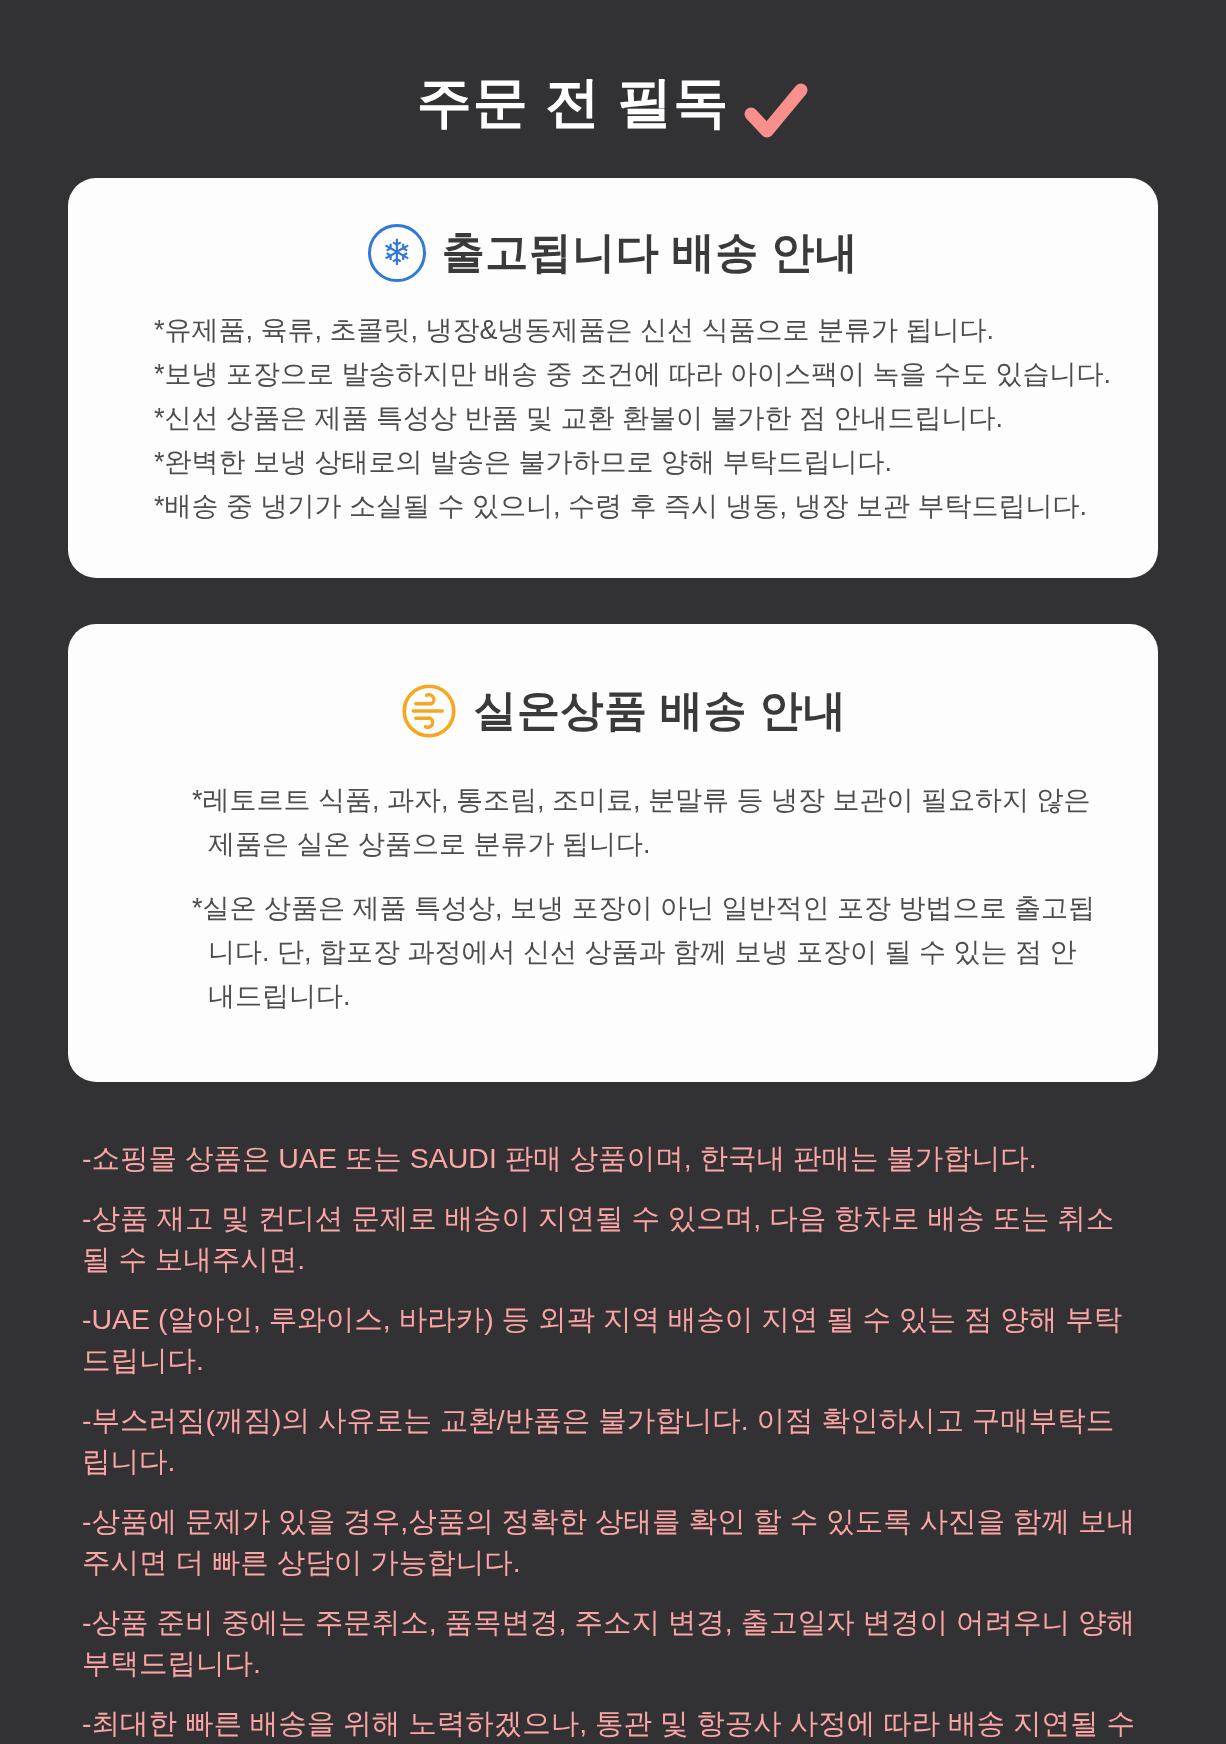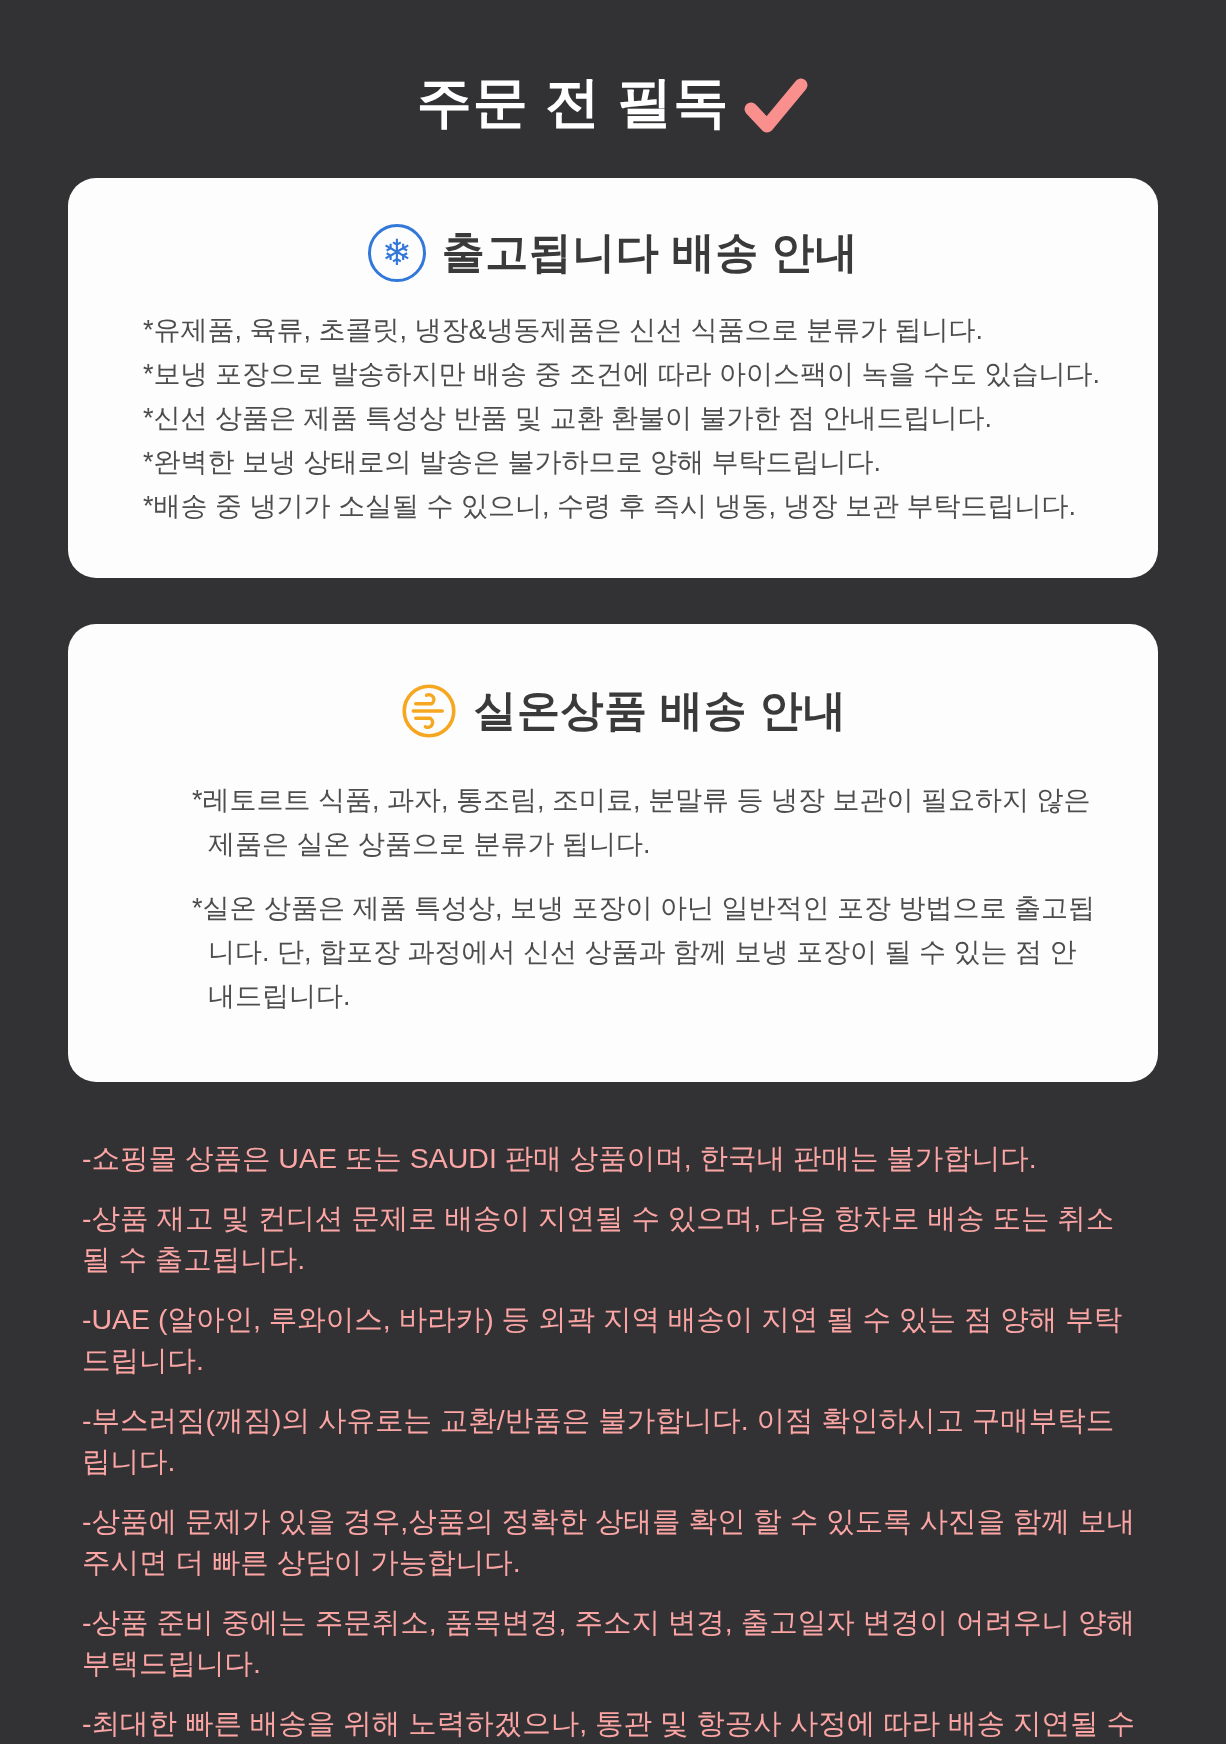--- a/index.html
+++ b/index.html
@@ -7,21 +7,21 @@
     width:1226px;
     min-height:1744px;
     background:#323234;
     font-family:"Liberation Sans","DejaVu Sans",sans-serif;
     -webkit-font-smoothing:antialiased;
   }
   .page{width:1226px;min-height:1744px;box-sizing:border-box;padding-top:66px;}
 
   
   .title-row{
-    display:flex;align-items:center;justify-content:center;
+    display:flex;align-items:flex-end;justify-content:center;
     gap:14px;margin:0 0 38px 0;
   }
   .page-title{
     color:#ffffff;font-size:55px;font-weight:800;letter-spacing:1px;margin:0;
   }
   .check-icon{width:66px;height:58px;display:block;margin-top:6px;}
 
   
   .card{
     background:#fdfdfd;border-radius:28px;margin:0 68px;box-sizing:border-box;
@@ -38,21 +38,21 @@
     display:flex;align-items:center;justify-content:center;
     box-sizing:border-box;flex:0 0 auto;
   }
   .icon-circle.blue{border:3px solid #3178d9;color:#3178d9;font-size:36px;line-height:1;}
   .card-title{
     font-size:43px;font-weight:800;color:#3a3a3a;margin:0;letter-spacing:0.5px;
   }
   .notes{list-style:none;margin:0;padding:0;}
   .card-fresh .notes{padding-left:37px;padding-right:6px;}
   .card-fresh .notes li{
-    font-size:27px;color:#4d4d4d;line-height:44px;font-weight:500;
+    font-size:27px;color:#4d4d4d;line-height:44px;font-weight:500;margin-left:11px;
   }
   .card-room .notes{padding-left:86px;padding-right:40px;}
   .card-room .notes li{
     font-size:27px;color:#4d4d4d;line-height:44px;font-weight:500;
     padding-left:16px;text-indent:-16px;margin-bottom:20px;
   }
   .card-room .notes li:last-child{margin-bottom:0;}
 
   
   .footer-notes{
@@ -102,21 +102,21 @@
       <h2 class="card-title">실온상품 배송 안내</h2>
     </div>
     <ul class="notes">
       <li>*레토르트 식품, 과자, 통조림, 조미료, 분말류 등 냉장 보관이 필요하지 않은 제품은 실온 상품으로 분류가 됩니다.</li>
       <li>*실온 상품은 제품 특성상, 보냉 포장이 아닌 일반적인 포장 방법으로 출고됩니다. 단, 합포장 과정에서 신선 상품과 함께 보냉 포장이 될 수 있는 점 안내드립니다.</li>
     </ul>
   </section>
 
   <section class="footer-notes">
     <p>-쇼핑몰 상품은 UAE 또는 SAUDI 판매 상품이며, 한국내 판매는 불가합니다.</p>
-    <p>-상품 재고 및 컨디션 문제로 배송이 지연될 수 있으며, 다음 항차로 배송 또는 취소될 수 출고됩니다.</p>
+    <p>-상품 재고 및 컨디션 문제로 배송이 지연될 수 있으며, 다음 항차로 배송 또는 취소될 수 보내주시면.</p>
     <p>-UAE (알아인, 루와이스, 바라카) 등 외곽 지역 배송이 지연 될 수 있는 점 양해 부탁드립니다.</p>
     <p>-부스러짐(깨짐)의 사유로는 교환/반품은 불가합니다. 이점 확인하시고 구매부탁드립니다.</p>
     <p>-상품에 문제가 있을 경우,상품의 정확한 상태를 확인 할 수 있도록 사진을 함께 보내주시면 더 빠른 상담이 가능합니다.</p>
     <p>-상품 준비 중에는 주문취소, 품목변경, 주소지 변경, 출고일자 변경이 어려우니 양해 부택드립니다.</p>
     <p>-최대한 빠른 배송을 위해 노력하겠으나, 통관 및 항공사 사정에 따라 배송 지연될 수 있는 점 양해 부탁드립니다.</p>
   </section>
 
 </div>
 
 </body></html>

